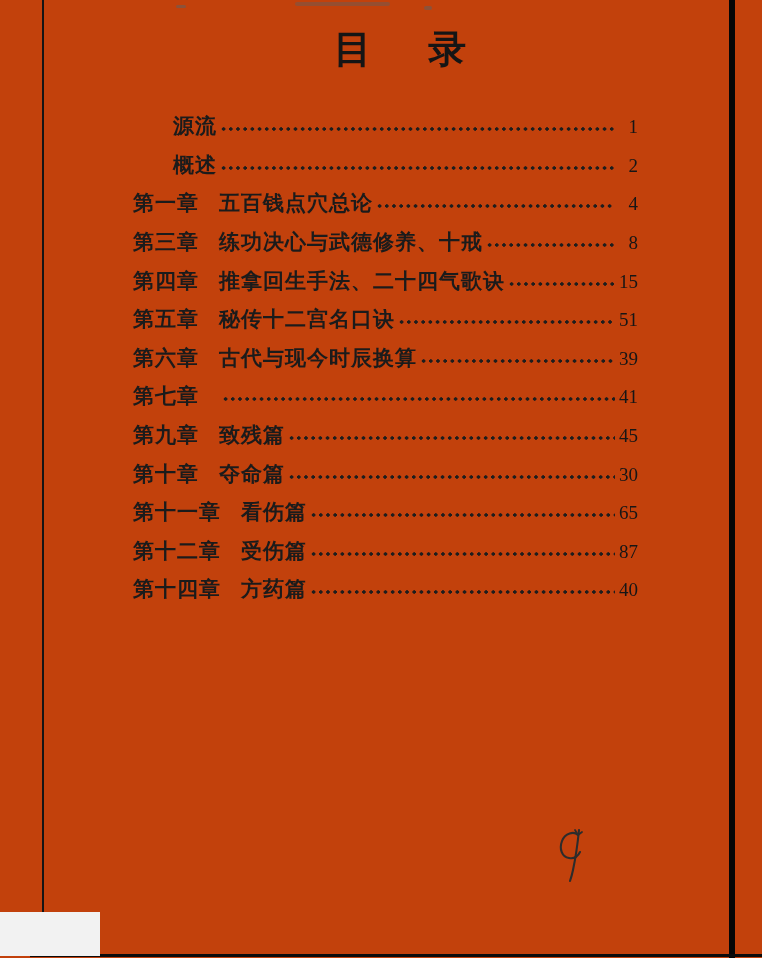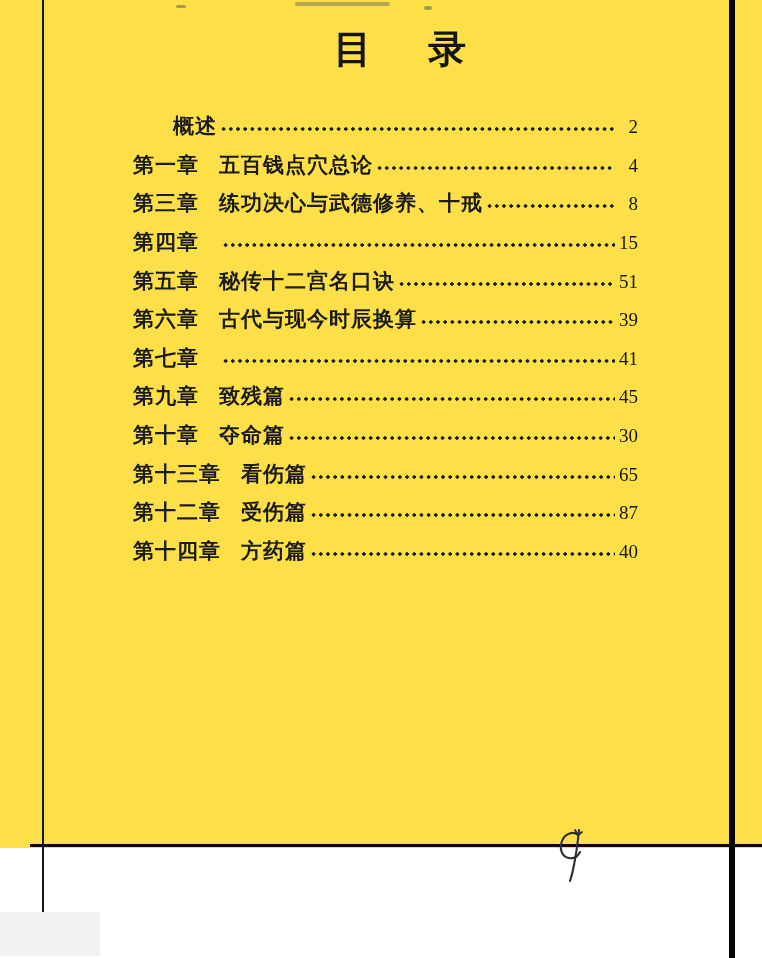--- a/index.html
+++ b/index.html
@@ -4,22 +4,22 @@
 <style>
   html, body {
     margin: 0; padding: 0;
     width: 762px; height: 958px;
     background: #ffffff;
     overflow: hidden;
     font-family: "Liberation Sans", sans-serif;
   }
   .page {
     position: absolute;
-    left: 0; top: 0; width: 762px; height: 848px;
-    background: #fde047;
+    left: 0; top: 0; width: 762px; height: 958px;
+    background: #c2410c;
     color: #1b1b1b;
   }
   
   .border-left {
     position: absolute; left: 42px; top: 0; width: 2px; height: 953px;
     background: #141414;
   }
   .border-right {
     position: absolute; left: 729px; top: 0; width: 6px; height: 958px;
     background: #060606;
@@ -91,20 +91,26 @@
   <div class="border-bottom"></div>
 
   <div class="artifact a1"></div>
   <div class="artifact a2"></div>
   <div class="artifact a3"></div>
   <div class="corner-shade"></div>
 
   <div class="title">目 录</div>
 
   <div class="toc">
+  <div class="toc-row no-chapter">
+
+    <span class="entry-title">源流</span>
+    <span class="dots"></span>
+    <span class="pagenum">1</span>
+  </div>
 
   <div class="toc-row no-chapter">
 
     <span class="entry-title">概述</span>
     <span class="dots"></span>
     <span class="pagenum">2</span>
   </div>
 
   <div class="toc-row">
     <span class="chapter">第一章</span>
@@ -116,20 +122,21 @@
 
   <div class="toc-row">
     <span class="chapter">第三章</span>
     <span class="entry-title">练功决心与武德修养、十戒</span>
     <span class="dots"></span>
     <span class="pagenum">8</span>
   </div>
 
   <div class="toc-row">
     <span class="chapter">第四章</span>
+    <span class="entry-title">推拿回生手法、二十四气歌诀</span>
     <span class="dots"></span>
     <span class="pagenum">15</span>
   </div>
 
   <div class="toc-row">
     <span class="chapter">第五章</span>
     <span class="entry-title">秘传十二宫名口诀</span>
     <span class="dots"></span>
     <span class="pagenum">51</span>
   </div>
@@ -156,21 +163,21 @@
   </div>
 
   <div class="toc-row">
     <span class="chapter">第十章</span>
     <span class="entry-title">夺命篇</span>
     <span class="dots"></span>
     <span class="pagenum">30</span>
   </div>
 
   <div class="toc-row">
-    <span class="chapter">第十三章</span>
+    <span class="chapter">第十一章</span>
     <span class="entry-title">看伤篇</span>
     <span class="dots"></span>
     <span class="pagenum">65</span>
   </div>
 
   <div class="toc-row">
     <span class="chapter">第十二章</span>
     <span class="entry-title">受伤篇</span>
     <span class="dots"></span>
     <span class="pagenum">87</span>

